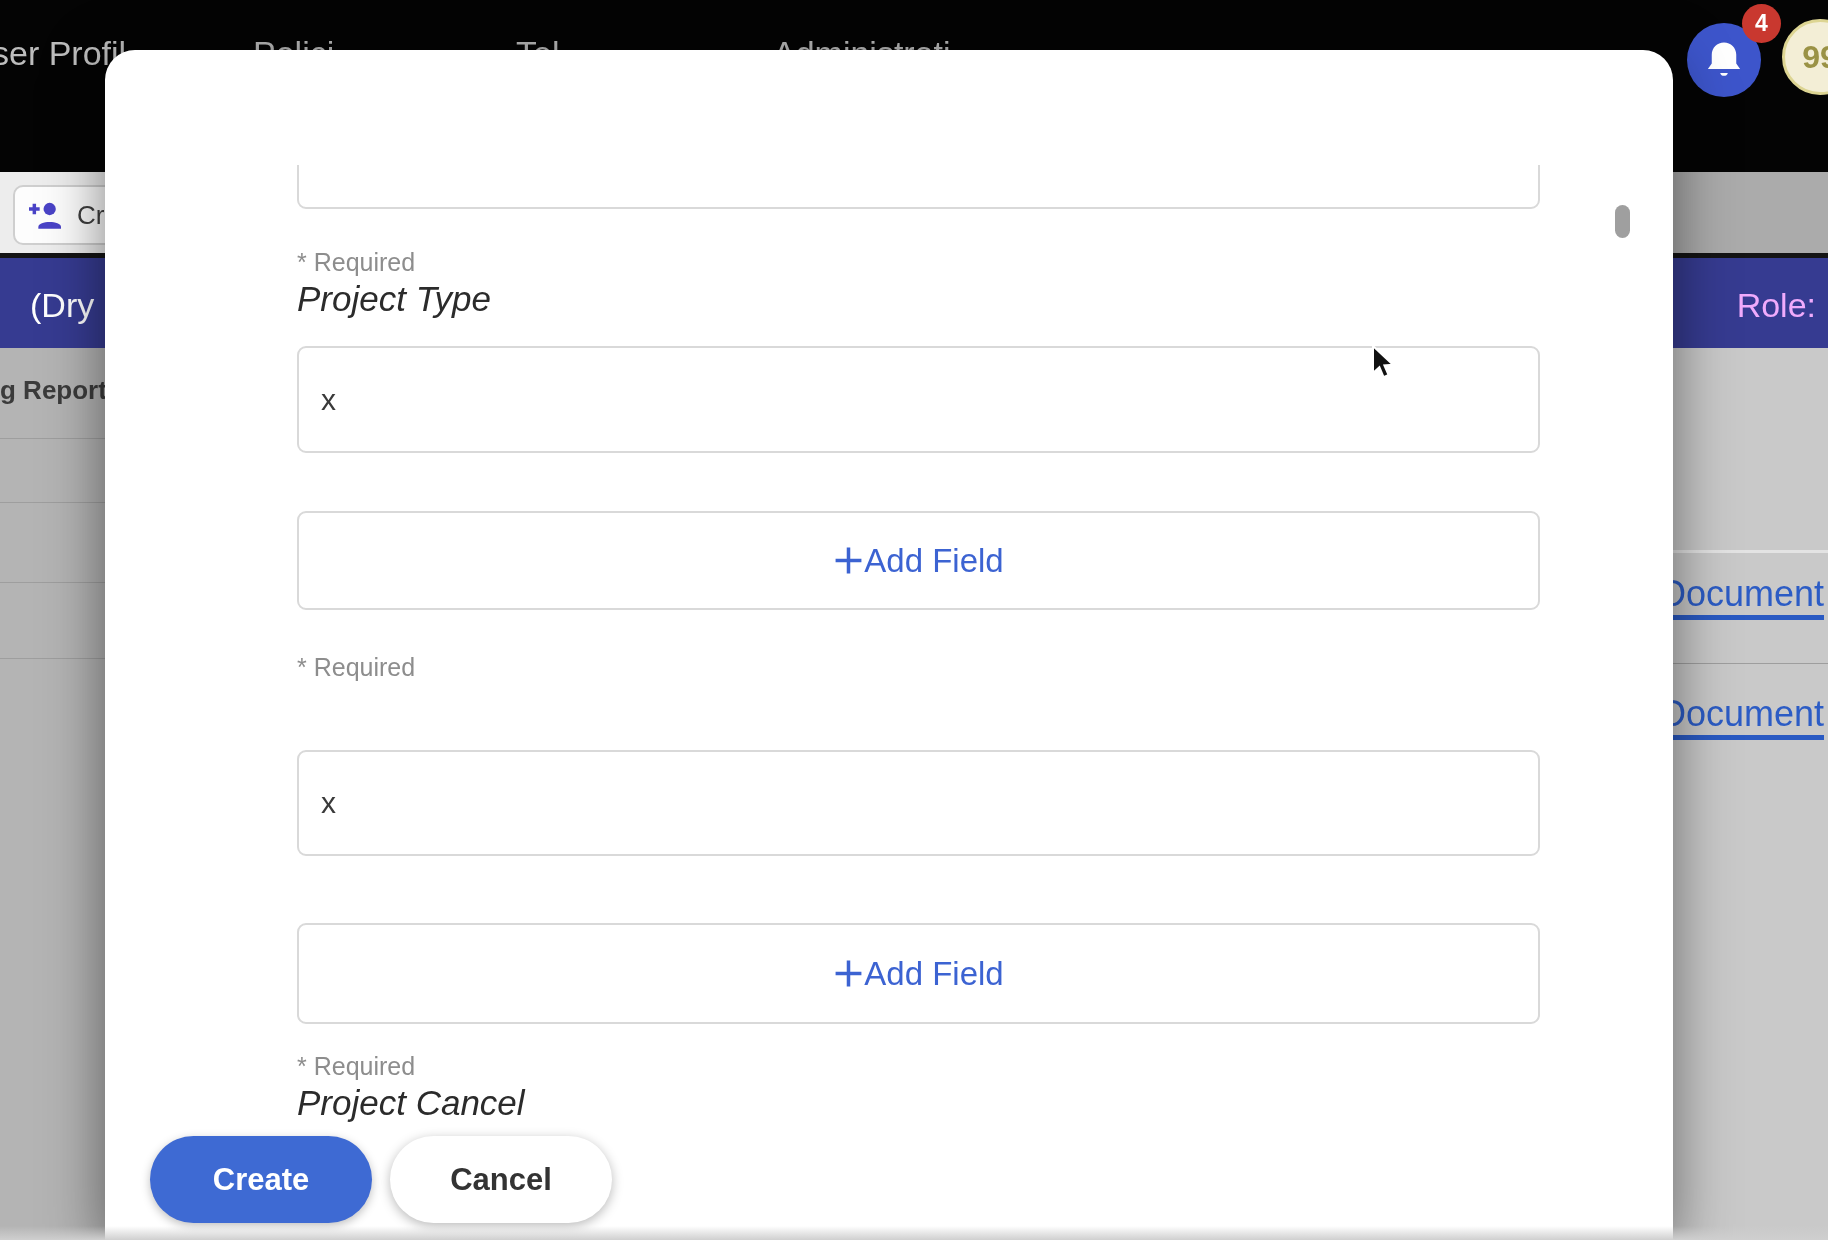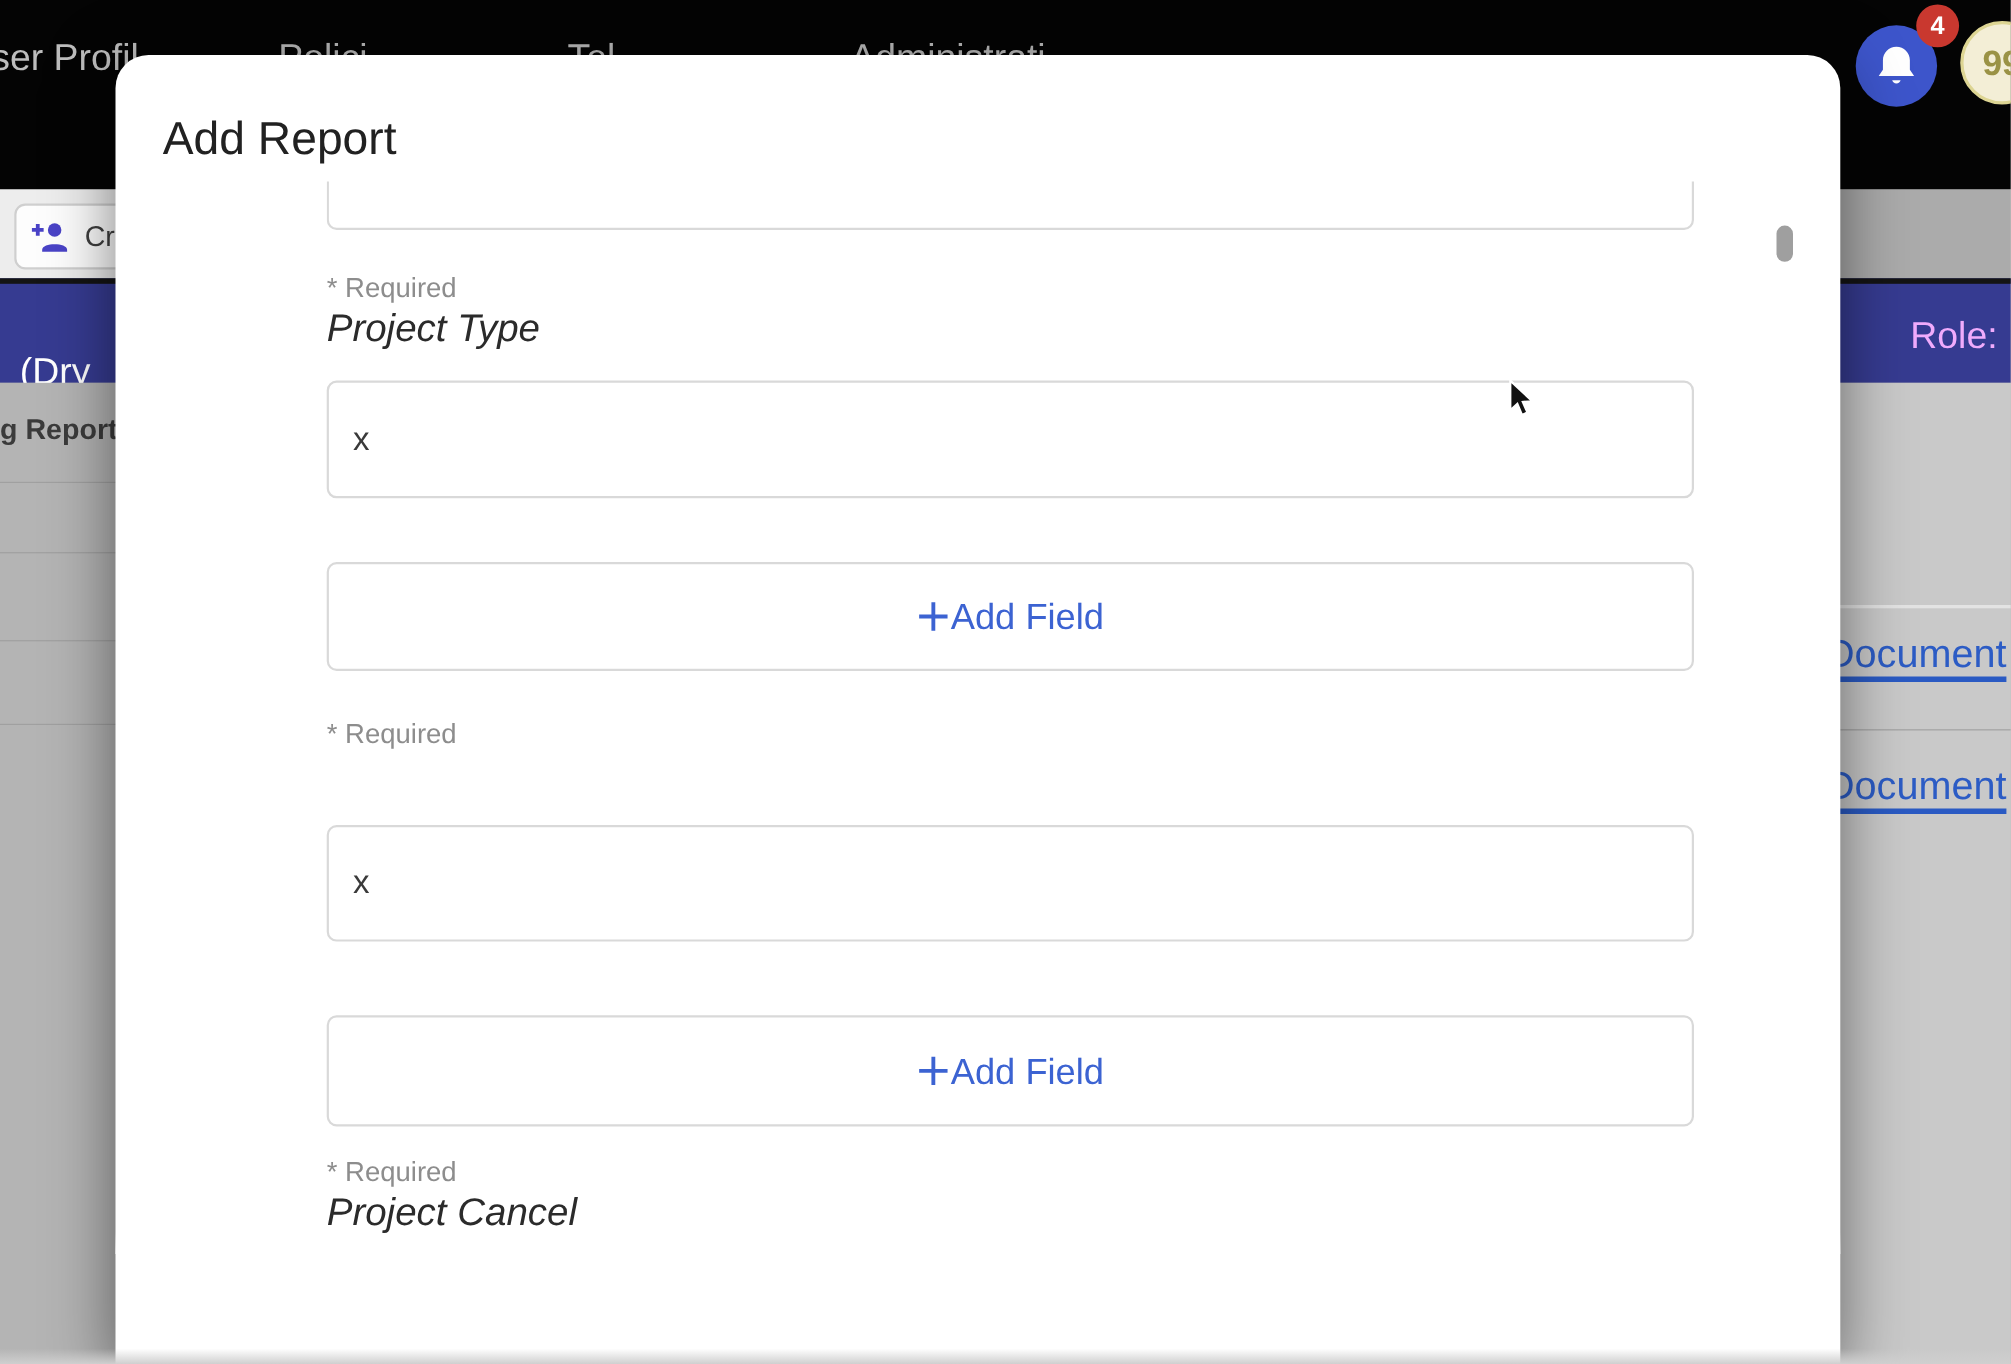--- a/index.html
+++ b/index.html
@@ -23,21 +23,21 @@
 
   
   .toolbar-left{left:0;top:172px;width:110px;height:85px;background:#ededed;}
   .toolbar-right{left:1668px;top:172px;width:160px;height:85px;background:#ababab;}
   .create-btn{left:13px;top:185px;width:150px;height:60px;background:#fdfdfd;border:2px solid #cfcfcf;
               border-radius:10px;box-sizing:border-box;display:flex;align-items:center;gap:10px;
               padding-left:12px;cursor:pointer;}
   .create-btn span{color:#3f3f3f;font-size:26px;}
   .header-bar{left:0;top:253px;width:1828px;height:95px;background:#363b91;border-top:5px solid #141414;
               box-sizing:border-box;}
-  .hb-left{position:absolute;left:18px;top:28px;color:#fff;font-size:34px;margin-top:33px;}
+  .hb-left{position:absolute;left:30px;top:28px;color:#fff;font-size:34px;}
   .hb-right{position:absolute;right:12px;top:28px;color:#f0abfc;font-size:34px;}
   .page-left{left:0;top:348px;width:110px;height:892px;background:#b4b4b4;}
   .page-right{left:1668px;top:348px;width:160px;height:892px;background:#c9c9c9;}
   .reports-label{position:absolute;left:0px;top:27px;color:#3b3b3b;font-size:26px;font-weight:bold;white-space:nowrap;}
   .hline{position:absolute;left:0;width:100%;height:1px;background:#9e9e9e;}
   .hline-light{position:absolute;left:0;width:100%;height:3px;background:#e3e3e3;}
   .doc-link{position:absolute;left:-8px;color:#2c5cc5;font-size:36px;white-space:nowrap;
             border-bottom:5px solid #2a5ac3;padding-bottom:0;cursor:pointer;}
 
   
@@ -119,21 +119,20 @@
   </div>
 
   <div class="abs page-right">
     <div class="hline-light" style="top:202px"></div>
     <div class="hline" style="top:315px"></div>
     <a class="doc-link" style="top:225px">Document</a>
     <a class="doc-link" style="top:345px">Document</a>
   </div>
 
   <div class="abs modal">
-    <div class="modal-title">Add Report</div>
 
     <div class="clip-top field-x">
       <div class="inputbox" style="top:-62px;height:106px;"></div>
     </div>
 
     <div class="req field-x" style="top:198px">* Required</div>
     <div class="flabel field-x" style="top:229px">Project Type</div>
     <div class="inputbox field-x" style="top:296px;height:107px;">
       <span class="val">x</span>
     </div>
@@ -154,20 +153,24 @@
       </svg>
       <span>Add Field</span>
     </div>
 
     <div class="req field-x" style="top:1002px">* Required</div>
     <div class="flabel field-x" style="top:1033px">Project Cancel</div>
 
     <div class="scroll-thumb"></div>
 
     <div class="footer-fade"></div>
+    <div class="footer">
+      <button class="btn btn-create">Create</button>
+      <button class="btn btn-cancel">Cancel</button>
+    </div>
   </div>
 
   <div class="abs bottom-strip"></div>
 
   <svg class="abs cursor" width="26" height="38" viewBox="0 0 13 19">
     <path d="M1 1 L1 14.5 L4.2 11.6 L6.3 16.6 L8.8 15.5 L6.7 10.7 L11 10.4 Z" fill="#111111" stroke="#ffffff" stroke-width="1"></path>
   </svg>
 
 </div>
 

